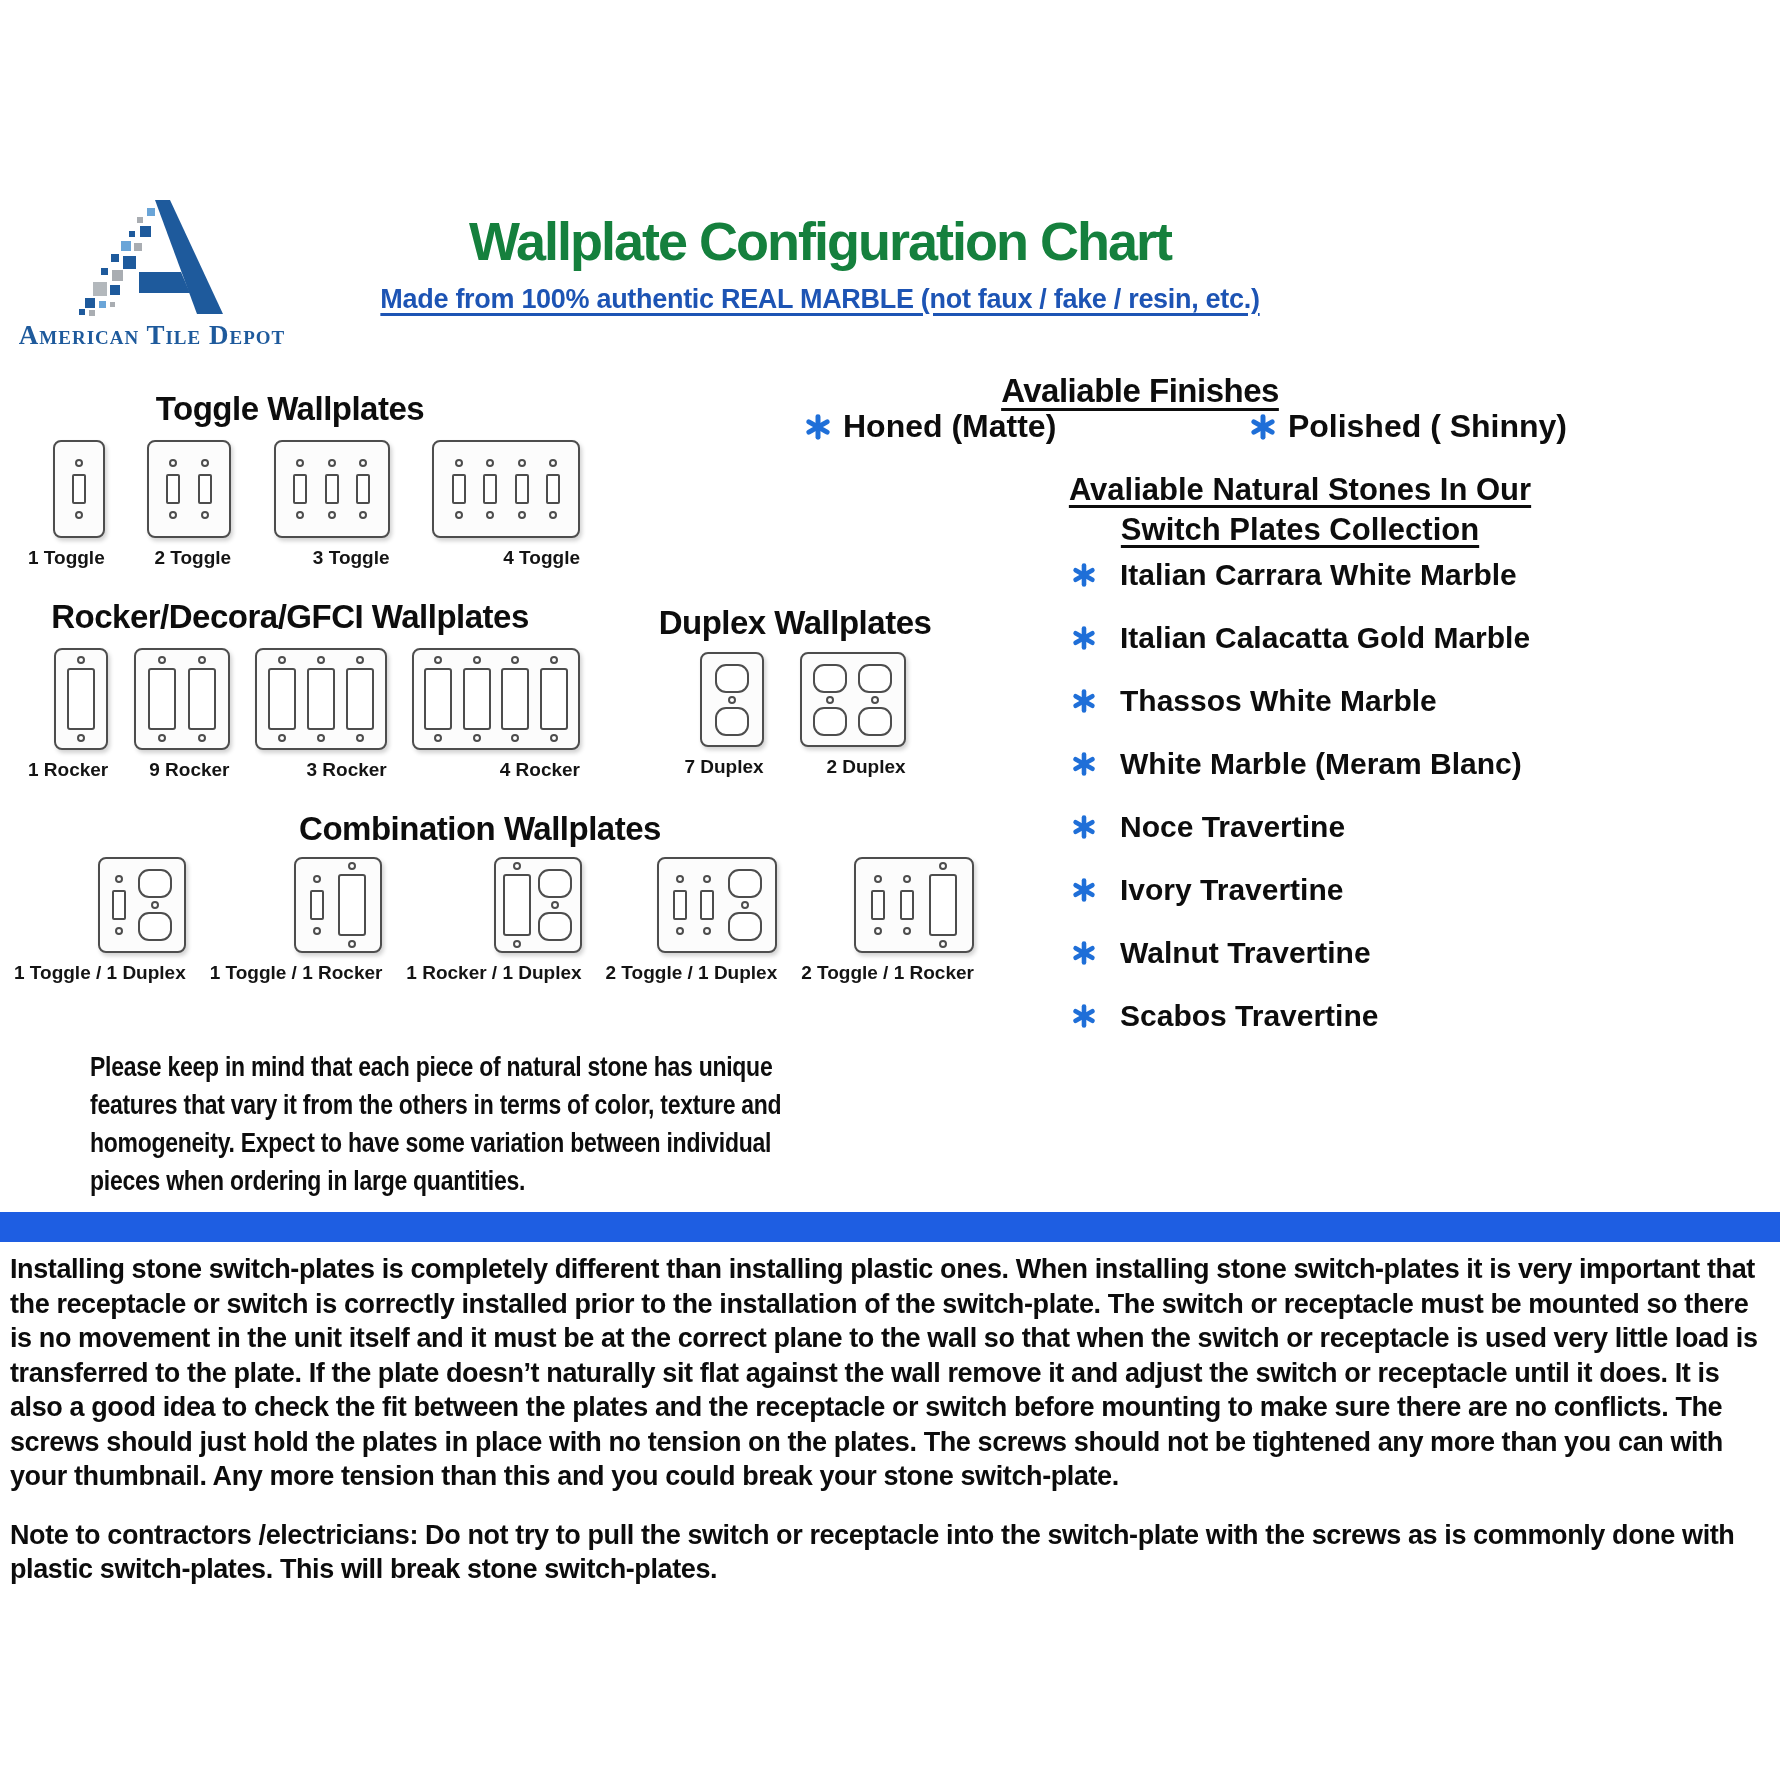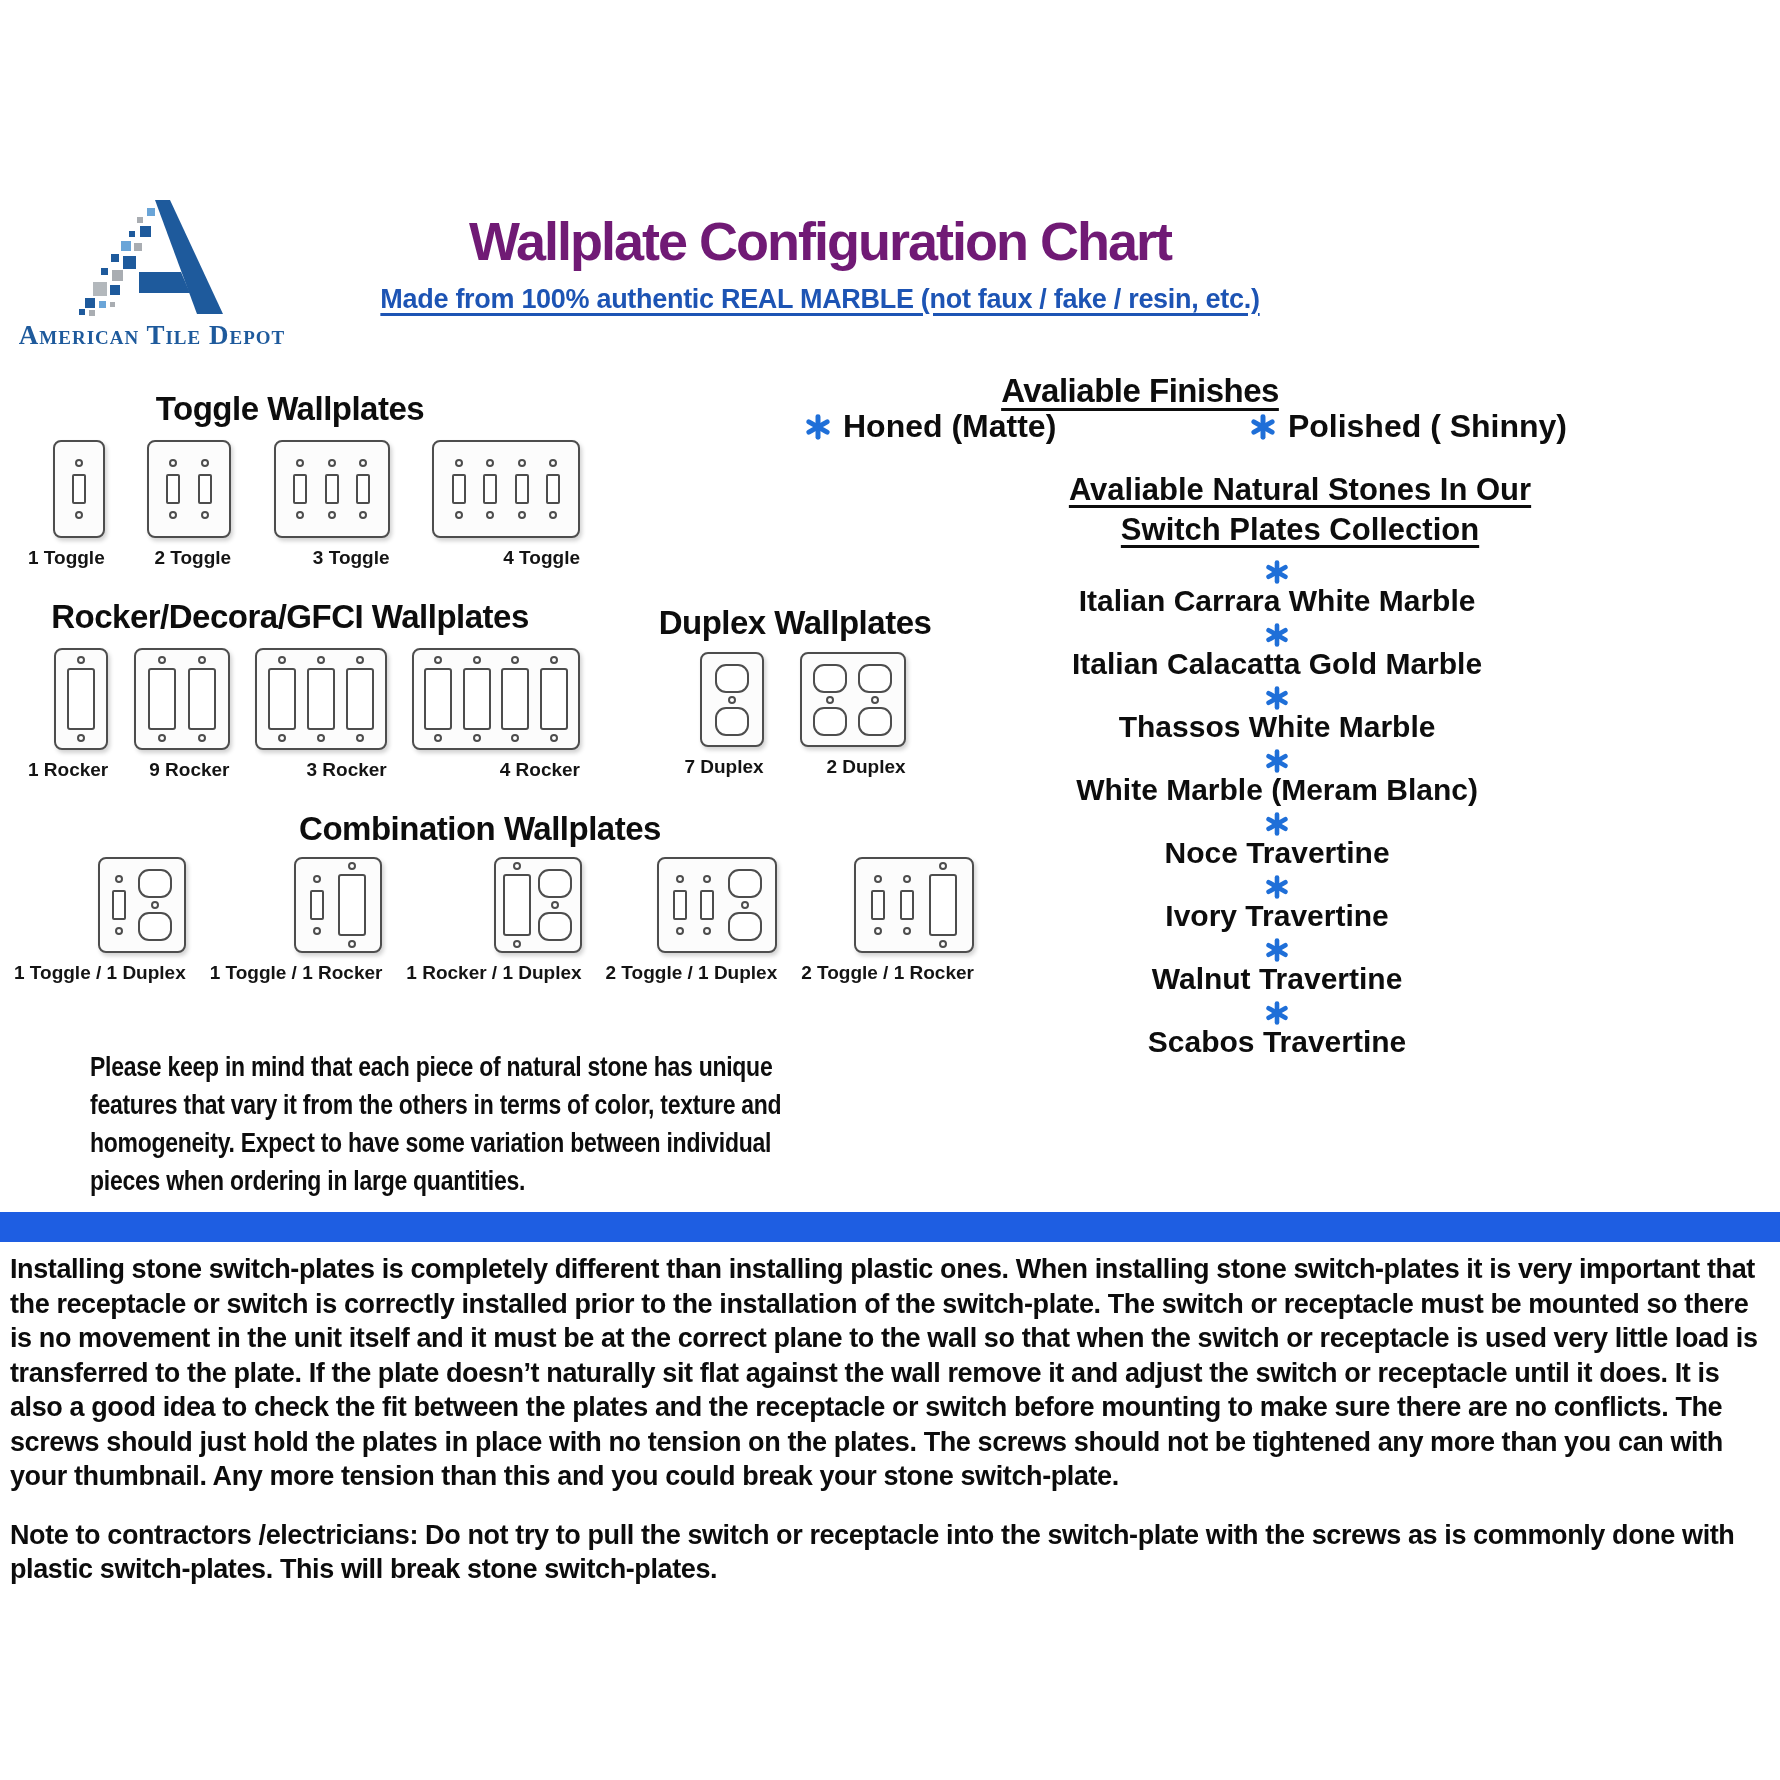--- a/index.html
+++ b/index.html
@@ -6,21 +6,21 @@
   .page{position:relative;width:1780px;height:1780px;background:#fff;overflow:hidden;
         font-family:"Liberation Sans","DejaVu Sans",sans-serif;color:#0d0d0d;}
 
   
   .logo-block{position:absolute;left:12px;top:198px;width:280px;text-align:center;}
   .logo-block svg{display:block;margin:0 auto;}
   .brand-name{margin-top:4px;font-family:"Liberation Serif","DejaVu Serif",serif;
               font-variant:small-caps;font-weight:600;font-size:27px;letter-spacing:1px;
               color:var(--logo-blue);white-space:nowrap;}
   .title-block{position:absolute;left:380px;top:210px;width:880px;text-align:center;}
-  .page-title{font-size:54px;font-weight:700;letter-spacing:-2px;color:#701a75;}
+  .page-title{font-size:54px;font-weight:700;letter-spacing:-2px;color:#15803d;}
   .page-subtitle{margin-top:12px;font-size:27px;font-weight:700;letter-spacing:-0.3px;
                  color:var(--accent-blue);text-decoration:underline;
                  text-decoration-thickness:3px;text-underline-offset:5px;}
 
   
   .sec-h{position:absolute;font-size:33px;font-weight:700;letter-spacing:-0.5px;
          text-align:center;color:#0d0d0d;white-space:nowrap;}
   .und{text-decoration:underline;text-decoration-thickness:3px;text-underline-offset:6px;}
 
   
@@ -40,22 +40,22 @@
   .plate-label{margin-top:9px;font-size:19px;font-weight:700;color:#141414;white-space:nowrap;}
 
   
   .finishes-row{position:absolute;left:805px;top:408px;width:762px;display:flex;
                 justify-content:space-between;align-items:center;}
   .finish-item{display:flex;align-items:center;gap:12px;font-size:32px;font-weight:700;white-space:nowrap;}
   .stones-heading{position:absolute;left:1020px;top:470px;width:560px;text-align:center;
                   font-size:31px;font-weight:700;line-height:40px;}
   .stones-heading span{text-decoration:underline;text-decoration-thickness:3px;text-underline-offset:5px;text-align:center;}
   .stones-list{position:absolute;left:1072px;top:560px;}
-  .stone-item{display:flex;align-items:center;height:30px;margin-bottom:33px;
-              font-size:30px;font-weight:700;white-space:nowrap;flex-direction:column;}
+  .stone-item{display:flex;align-items:center;gap:24px;height:30px;margin-bottom:33px;
+              font-size:30px;font-weight:700;white-space:nowrap;}
   .star-icon{flex:0 0 auto;display:block;}
 
   
   .variation-note{position:absolute;left:90px;top:1048px;width:900px;
                   font-size:28px;font-weight:700;line-height:38px;letter-spacing:-0.3px;
                   transform:scaleX(0.82);transform-origin:left top;}
   .divider-bar{position:absolute;left:0;top:1212px;width:1780px;height:30px;background:var(--bar-blue);}
   .bottom-text{position:absolute;left:10px;top:1252px;width:1758px;
                font-size:27px;font-weight:700;line-height:34.5px;letter-spacing:-0.4px;color:#0c0c0c;}
   .contractor-note{margin-top:24px;}

